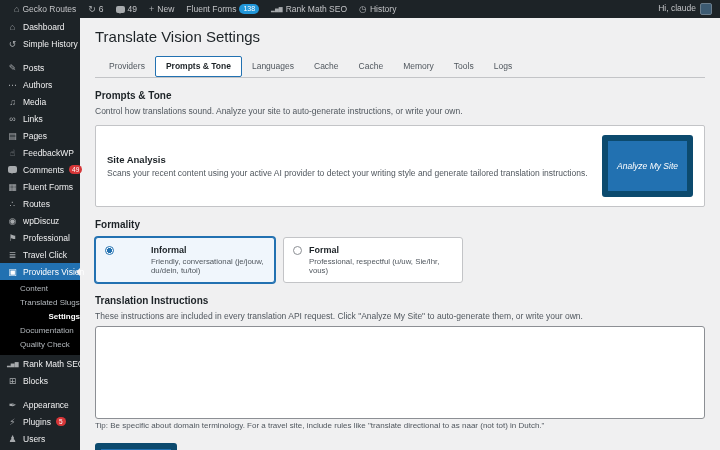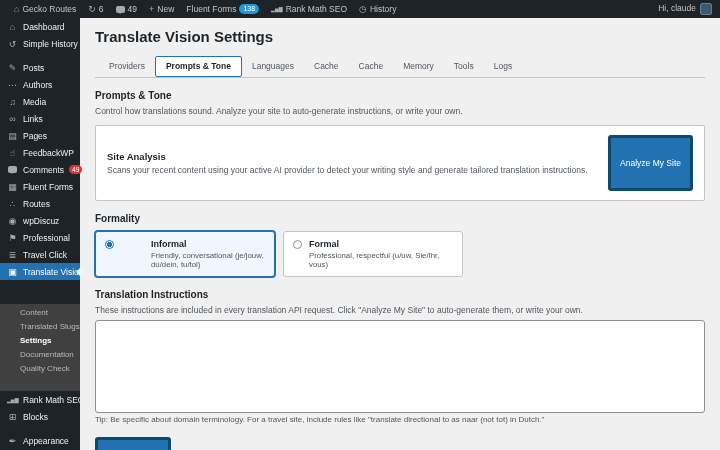--- a/index.html
+++ b/index.html
@@ -16,37 +16,37 @@
   .bubble { width: 9px; height: 7px; background: #a7aaad; border-radius: 2px; position: relative; display: inline-block; }
   .bubble::after { content: ""; position: absolute; bottom: -3px; left: 2px; border: 2px solid transparent; border-top: 3px solid #a7aaad; }
 
   
   .sidebar { position: absolute; top: 18px; left: 0; width: 80px; bottom: 0; background: #1d2327; color: #f0f0f1; font-size: 8.5px; z-index: 20; }
   .menu-item { display: flex; align-items: center; gap: 5px; height: 17px; padding-left: 7px; cursor: pointer; white-space: nowrap; }
   .menu-item .ico { width: 11px; min-width: 11px; text-align: center; color: #a7aaad; font-size: 9px; }
   .menu-item.active { background: #2271b1; color: #fff; position: relative; }
   .menu-item.active .ico { color: #fff; }
   .menu-item.active::after { content: ""; position: absolute; right: 0; top: 50%; margin-top: -4px; border-top: 4px solid transparent; border-bottom: 4px solid transparent; border-right: 4px solid #f0f0f1; }
-  .submenu { background: #404040; padding: 2px 0 15px; margin-top: 24px; }
+  .submenu { background: #000000; padding: 2px 0 3px; }
   .submenu-item { height: 14px; line-height: 14px; padding-left: 20px; color: #b4b9be; font-size: 8px; cursor: pointer; white-space: nowrap; }
-  .submenu-item.current { color: #fff; font-weight: bold; }
+  .submenu-item.current { color: #fff; font-weight: bold; text-align: right; }
   .sep { height: 7px; }
   .badge-red { background: #d63638; color: #fff; border-radius: 6px; padding: 0 3px; font-size: 6.5px; line-height: 9px; height: 9px; display: inline-block; }
 
   
   .main { position: absolute; left: 80px; top: 18px; right: 0; bottom: 0; background: #f0f0f1; padding: 10px 15px 0; overflow: hidden; }
-  h1.page-title { font-size: 15px; font-weight: 700; color: #1d2327; margin-bottom: 11px; }
+  h1.page-title { font-size: 15px; font-weight: 400; color: #1d2327; margin-bottom: 11px; }
   .tabs { display: flex; align-items: center; border-bottom: 1px solid #c3c4c7; padding-left: 4px; }
   .tab { padding: 4px 10px 5px; font-size: 8.5px; color: #50575e; cursor: pointer; white-space: nowrap; }
   .tab.active { background: #fff; border: 1px solid #2271b1; border-radius: 2px; color: #1d2327; font-weight: bold; }
   h2.section-heading { font-size: 10px; font-weight: bold; margin: 12px 0 5px; }
   .desc { font-size: 8.5px; color: #50575e; }
   .card { background: #fff; border: 1px solid #c3c4c7; border-radius: 2px; padding: 9px 11px; display: flex; justify-content: space-between; align-items: center; margin: 9px 0 2px; }
   .card h3 { font-size: 9.5px; font-weight: bold; margin-bottom: 3px; }
-  .btn-primary { background: #2271b1; border: 3px solid #0c4a6e; color: #fff; font-size: 8.5px; font-family: inherit; padding: 20px 9px; border-radius: 3px; cursor: pointer; white-space: nowrap; }
+  .btn-primary { background: #2271b1; border: 6px solid #0c4a6e; color: #fff; font-size: 8.5px; font-family: inherit; padding: 20px 9px; border-radius: 3px; cursor: pointer; white-space: nowrap; font-style: italic; }
   .radio-cards { display: flex; gap: 8px; margin-top: 7px; }
   .radio-card { width: 180px; background: #fff; border: 1px solid #c3c4c7; border-radius: 3px; padding: 7px 9px; display: flex; gap: 7px; cursor: pointer; align-items: flex-start; }
   .radio-card.selected { border-color: #2271b1; box-shadow: 0 0 0 1px #2271b1; background: #f0f6fc; gap: 37px; }
   .radio { width: 9px; height: 9px; min-width: 9px; border: 1px solid #8c8f94; border-radius: 50%; background: #fff; margin-top: 1px; }
   .radio.checked { border-color: #2271b1; background: radial-gradient(circle, #2271b1 0 2.5px, #fff 2.6px); }
   .radio-label { font-size: 9px; font-weight: bold; margin-bottom: 2px; }
   .radio-desc { font-size: 7.8px; color: #50575e; }
   textarea.instructions { width: 100%; height: 93px; border: 1px solid #8c8f94; border-radius: 3px; background: #fff; margin-top: 5px; resize: none; font-family: inherit; font-size: 9px; padding: 5px; }
   .tip { font-size: 8px; color: #50575e; }
   .save-row { margin-top: 13px; }
@@ -143,21 +143,21 @@
   <div class="menu-item">
     <span class="ico">⚑</span>
     <span>Professional</span>
   </div>
   <div class="menu-item">
     <span class="ico">≣</span>
     <span>Travel Click</span>
   </div>
   <div class="menu-item active">
     <span class="ico">▣</span>
-    <span>Translate Vision</span>
+    <span>Providers Vision</span>
   </div>
   <div class="submenu">
     <div class="submenu-item">Content</div>
     <div class="submenu-item">Translated Slugs</div>
     <div class="submenu-item current">Settings</div>
     <div class="submenu-item">Documentation</div>
     <div class="submenu-item">Quality Check</div>
   </div>
   <div class="menu-item">
     <span class="ico" style="font-size:5px;">▂▅▇</span>

